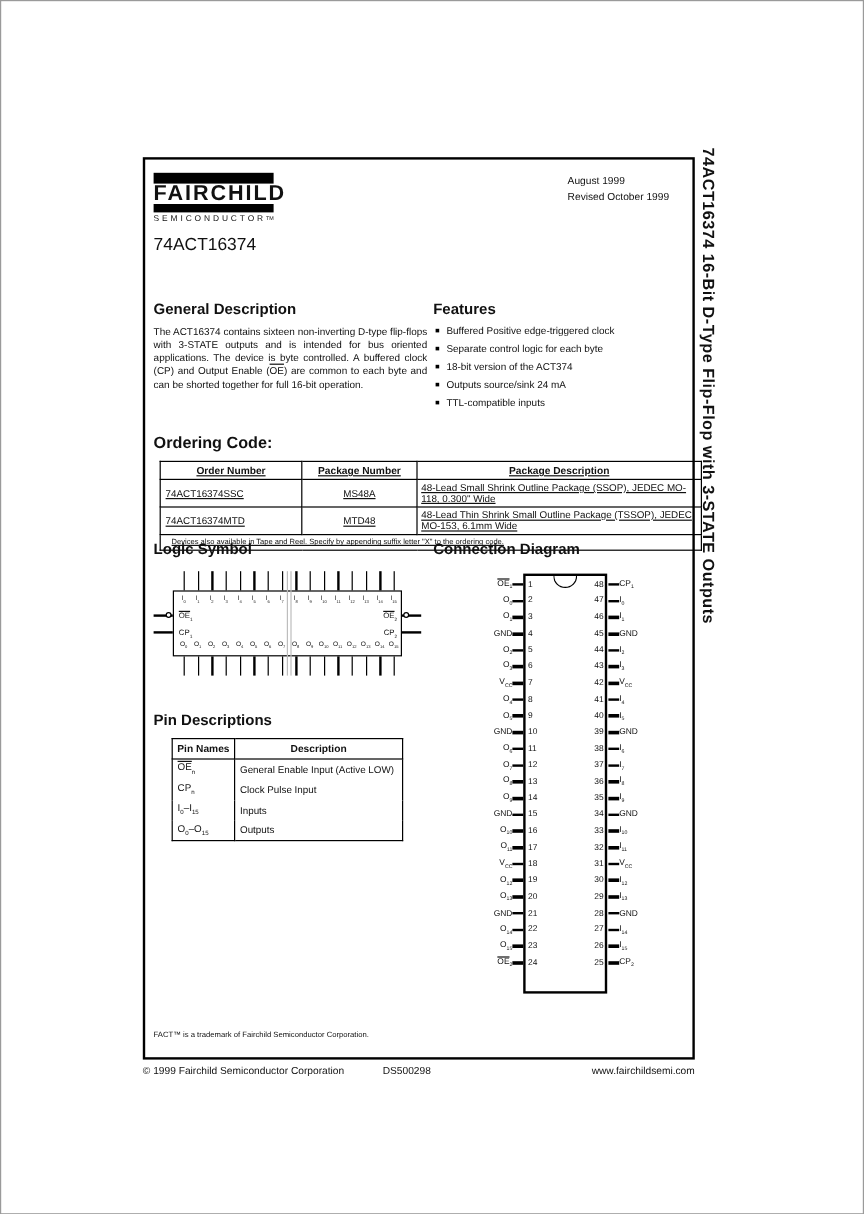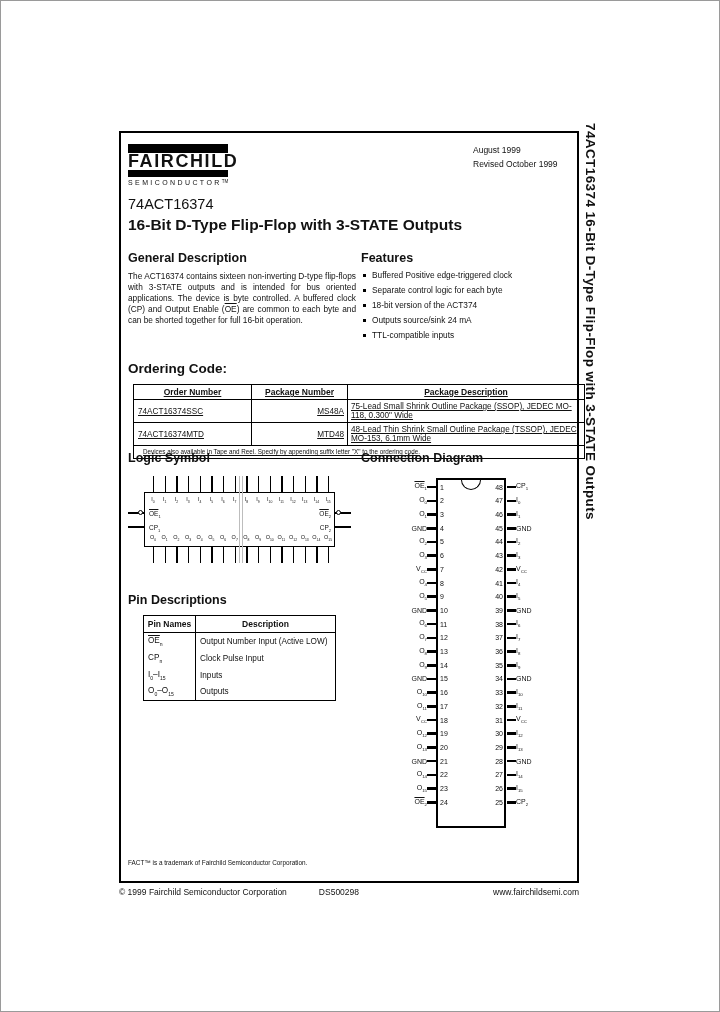--- a/index.html
+++ b/index.html
@@ -30,21 +30,21 @@
   .sec-h { font-size:12.5px; font-weight:bold; margin-bottom:6px; }
   .gd-text { font-size:8.3px; line-height:1.32; text-align:justify; }
   .feat-item { display:flex; font-size:8.3px; margin-bottom:5px; line-height:1.2; }
   .bullet { flex:0 0 3px; width:3px; height:3px; background:#000; margin:3px 6px 0 2px; }
 
   .ordering-h { position:absolute; left:7px; top:228px; font-size:13.5px; font-weight:bold; }
   .order-table { position:absolute; left:12px; top:251px; width:452px; border-collapse:collapse;text-decoration:underline; }
   .order-table th { border:1.5px solid #000; font-size:8.5px; font-weight:bold; padding:2px 2px; }
   .order-table td { border:1.5px solid #000; font-size:8.2px; padding:2px 3px; }
   .order-table td.c1 { width:118px; padding-left:4px; }
-  .order-table td.c2 { width:96px; text-align:right; }
+  .order-table td.c2 { width:96px; text-align:center; }
   .order-table td.foot { font-size:6.3px; padding:2px 2px 3px 9px; }
   .ov { text-decoration:overline; }
   sub { font-size:0.62em; }
 
   .logic-h { position:absolute; left:7px; top:318px; font-size:12.5px; font-weight:bold; }
   .conn-h  { position:absolute; left:240px; top:318px; font-size:12.5px; font-weight:bold; }
 
   
   .ls { position:absolute; left:7px; top:338px; width:230px; height:122px; }
   .ls-box { position:absolute; left:16px; top:21px; width:191px; height:55px; border:1.5px solid #000; background:#fff; }
@@ -98,21 +98,20 @@
       <div class="logo-bar-bottom"></div>
       <div class="logo-sub"><span>SEMICONDUCTOR</span><span class="tm">TM</span></div>
     </div>
 
     <div class="dates">
       <div>August 1999</div>
       <div>Revised October 1999</div>
     </div>
 
     <div class="part-number">74ACT16374</div>
-    <div class="doc-title">16-Bit D-Type Flip-Flop with 3-STATE Outputs</div>
 
     <div class="col-left">
       <div class="sec-h">General Description</div>
       <div class="gd-text">The ACT16374 contains sixteen non-inverting D-type flip-flops with 3-STATE outputs and is intended for bus oriented applications. The device is byte controlled. A buffered clock (CP) and Output Enable (<span class="ov">OE</span>) are common to each byte and can be shorted together for full 16-bit operation.</div>
     </div>
 
     <div class="col-right">
       <div class="sec-h">Features</div>
       <div>
           <div class="feat-item">
@@ -144,21 +143,21 @@
           <tr>
         <th>Order Number</th>
         <th>Package Number</th>
         <th>Package Description</th>
       </tr>
         </thead>
       <tbody>
           <tr>
             <td class="c1">74ACT16374SSC</td>
             <td class="c2">MS48A</td>
-            <td class="c3">75-Lead Small Shrink Outline Package (SSOP), JEDEC MO-118, 0.300" Wide</td>
+            <td class="c3">48-Lead Small Shrink Outline Package (SSOP), JEDEC MO-118, 0.300" Wide</td>
           </tr>
           <tr>
             <td class="c1">74ACT16374MTD</td>
             <td class="c2">MTD48</td>
             <td class="c3">48-Lead Thin Shrink Small Outline Package (TSSOP), JEDEC MO-153, 6.1mm Wide</td>
           </tr>
         </tbody>
       <tfoot>
           <tr>
         <td class="foot" colspan="3">Devices also available in Tape and Reel. Specify by appending suffix letter "X" to the ordering code.</td>
@@ -473,21 +472,21 @@
     <table class="pin-table">
       <thead>
           <tr>
         <th>Pin Names</th>
         <th>Description</th>
       </tr>
         </thead>
       <tbody>
           <tr>
             <td class="pn"><span class="ov">OE</span><sub>n</sub></td>
-            <td class="pd">Output Number Input (Active LOW)</td>
+            <td class="pd">General Enable Input (Active LOW)</td>
           </tr>
           <tr>
             <td class="pn">CP<sub>n</sub></td>
             <td class="pd">Clock Pulse Input</td>
           </tr>
           <tr>
             <td class="pn">I<sub>0</sub>–I<sub>15</sub></td>
             <td class="pd">Inputs</td>
           </tr>
           <tr>

